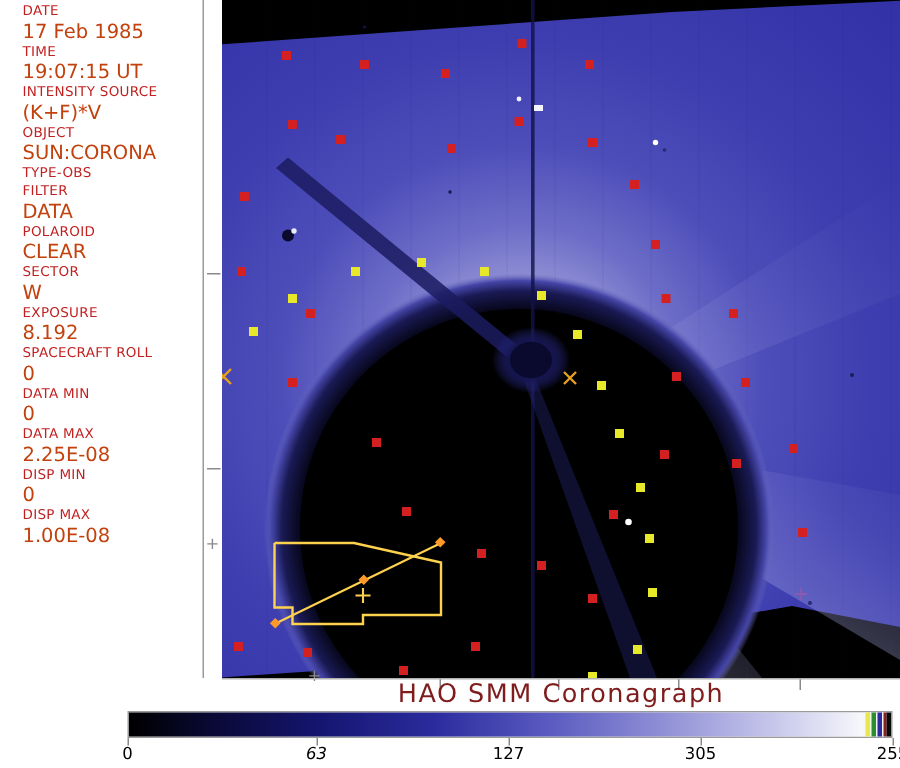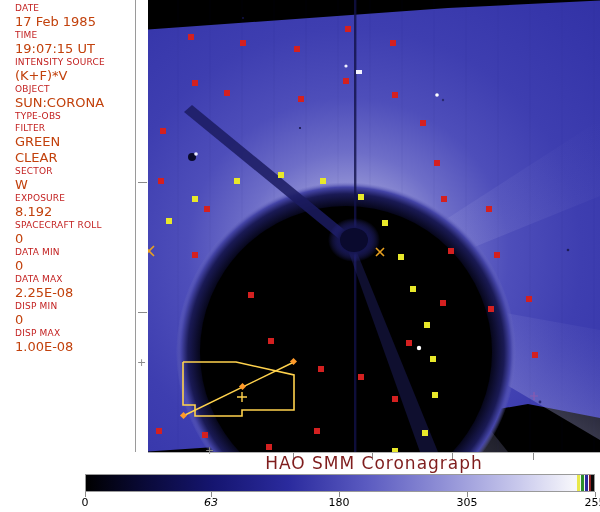--- a/index.html
+++ b/index.html
@@ -62,23 +62,24 @@
     </div>
     <div class="meta-row">
       <span class="meta-label">OBJECT</span>
       <span class="meta-value">SUN:CORONA</span>
     </div>
     <div class="meta-row">
       <span class="meta-label">TYPE-OBS</span>
     </div>
     <div class="meta-row">
       <span class="meta-label">FILTER</span>
-      <span class="meta-value">GREEN</span>
-    </div>
-    <div class="meta-row">
+      <span class="meta-value">DATA</span>
+    </div>
+    <div class="meta-row">
+      <span class="meta-label">POLAROID</span>
       <span class="meta-value">CLEAR</span>
     </div>
     <div class="meta-row">
       <span class="meta-label">SECTOR</span>
       <span class="meta-value">W</span>
     </div>
     <div class="meta-row">
       <span class="meta-label">EXPOSURE</span>
       <span class="meta-value">8.192</span>
     </div>
@@ -296,18 +297,18 @@
   <div id="cbticks">
       <i style="left: 0px;"></i>
       <i style="left: 126px;"></i>
       <i style="left: 254px;"></i>
       <i style="left: 382px;"></i>
       <i style="left: 510px;"></i>
     </div>
   <div id="cblabels">
       <span style="left: 85px;">0</span>
       <span style="left: 211px; font-style: italic;">63</span>
-      <span style="left: 339px;">180</span>
+      <span style="left: 339px;">127</span>
       <span style="left: 467px;">305</span>
       <span style="left: 595px;">255</span>
     </div>
 
 </div>
 
 </body></html>

